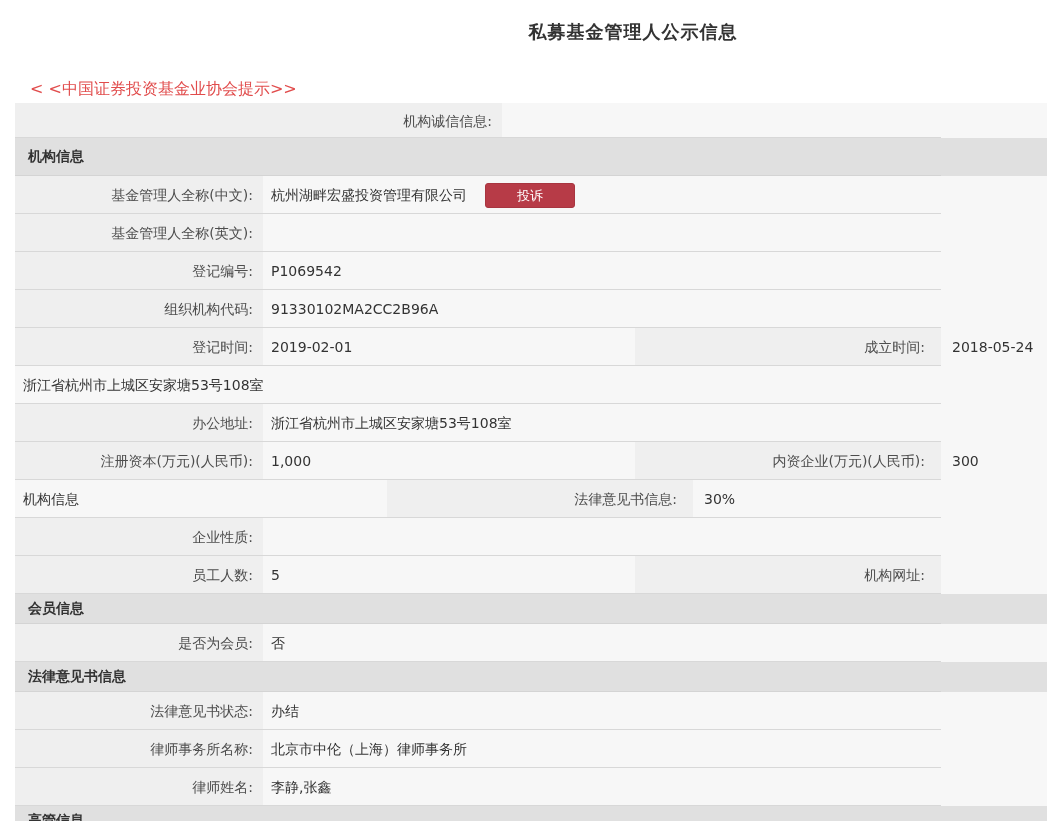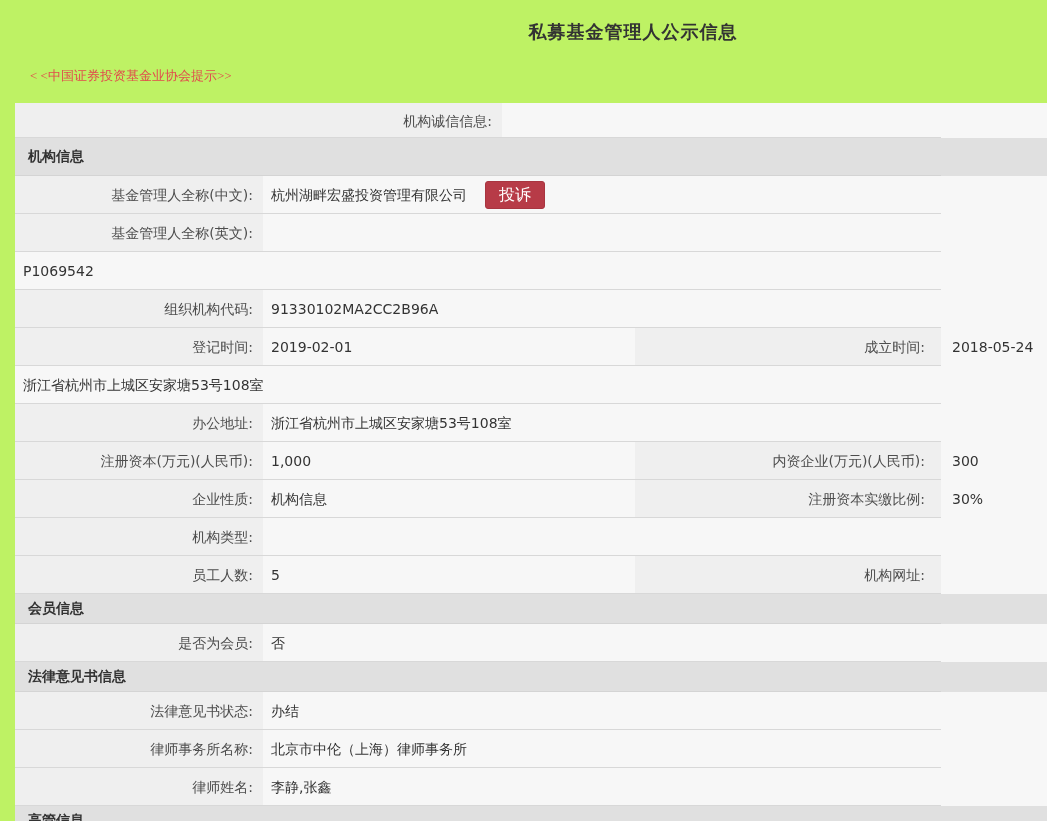--- a/index.html
+++ b/index.html
@@ -5,21 +5,21 @@
   html,body{margin:0;padding:0;}
   body{
     font-family:"DejaVu Sans","Liberation Sans",sans-serif;
     background:#e4e4e4;
   }
   .page{
     position:relative;
     width:1047px;
     height:821px;
     overflow:hidden;
-    background:#bef264;
+    background:#ffffff;
   }
   .content{
     position:absolute;
     left:15px;
     top:0;
     width:1236px;
   }
   
   .top{
     position:relative;
@@ -29,26 +29,25 @@
     padding-top:20px;
     text-align:center;
     font-size:18px;
     font-weight:bold;
     color:#333;
     letter-spacing:1px;
   }
   .assoc-link{
     position:absolute;
     left:15px;
-    top:67px;
-    font-size:13px;
+    top:79px;
+    font-size:16px;
     color:#e14c4c;
     text-decoration:none;
     cursor:pointer;
-    font-family:Liberation Serif, serif;
   }
   
   .tbl{width:100%;}
   .row{
     position:relative;
     display:flex;
     align-items:stretch;
     background:#f7f7f7;
   }
   .row::after{
@@ -113,23 +112,23 @@
     left:0; bottom:0;
     width:926px;
     height:1px;
     background:#d4d4d4;
   }
   .complaint-btn{
     margin-left:18px;
     background:#b73b47;
     border:1px solid #a83540;
     color:#fff;
-    font-size:16px;
+    font-size:13px;
     line-height:1;
-    padding:5px 13px;
+    padding:5px 31px;
     border-radius:3px;
     cursor:pointer;
     font-family:inherit;
   }
 </style>
 </head>
 <body>
 
 <div class="page">
   <div class="content">
@@ -155,20 +154,21 @@
           <button class="complaint-btn">投诉</button>
         </div>
       </div>
 
       <div class="row h38">
         <div class="cell label w248">基金管理人全称(英文):</div>
         <div class="cell value"></div>
       </div>
 
       <div class="row h38">
+        <div class="cell label w248">登记编号:</div>
         <div class="cell value">P1069542</div>
       </div>
 
       <div class="row h38">
         <div class="cell label w248">组织机构代码:</div>
         <div class="cell value">91330102MA2CC2B96A</div>
       </div>
 
       <div class="row h38">
         <div class="cell label w248">登记时间:</div>
@@ -187,28 +187,27 @@
       </div>
 
       <div class="row h38">
         <div class="cell label w248">注册资本(万元)(人民币):</div>
         <div class="cell value mid">1,000</div>
         <div class="cell label label2">内资企业(万元)(人民币):</div>
         <div class="cell value2">300</div>
       </div>
 
       <div class="row h38">
+        <div class="cell value mid">机构信息</div>
+        <div class="cell label label2">法律意见书信息:</div>
+        <div class="cell value2">30%</div>
+      </div>
+
+      <div class="row h38">
         <div class="cell label w248">企业性质:</div>
-        <div class="cell value mid">机构信息</div>
-        <div class="cell label label2">注册资本实缴比例:</div>
-        <div class="cell value2">30%</div>
-      </div>
-
-      <div class="row h38">
-        <div class="cell label w248">机构类型:</div>
         <div class="cell value2"></div>
       </div>
 
       <div class="row h38">
         <div class="cell label w248">员工人数:</div>
         <div class="cell value mid">5</div>
         <div class="cell label label2">机构网址:</div>
         <div class="cell value2"></div>
       </div>
 

